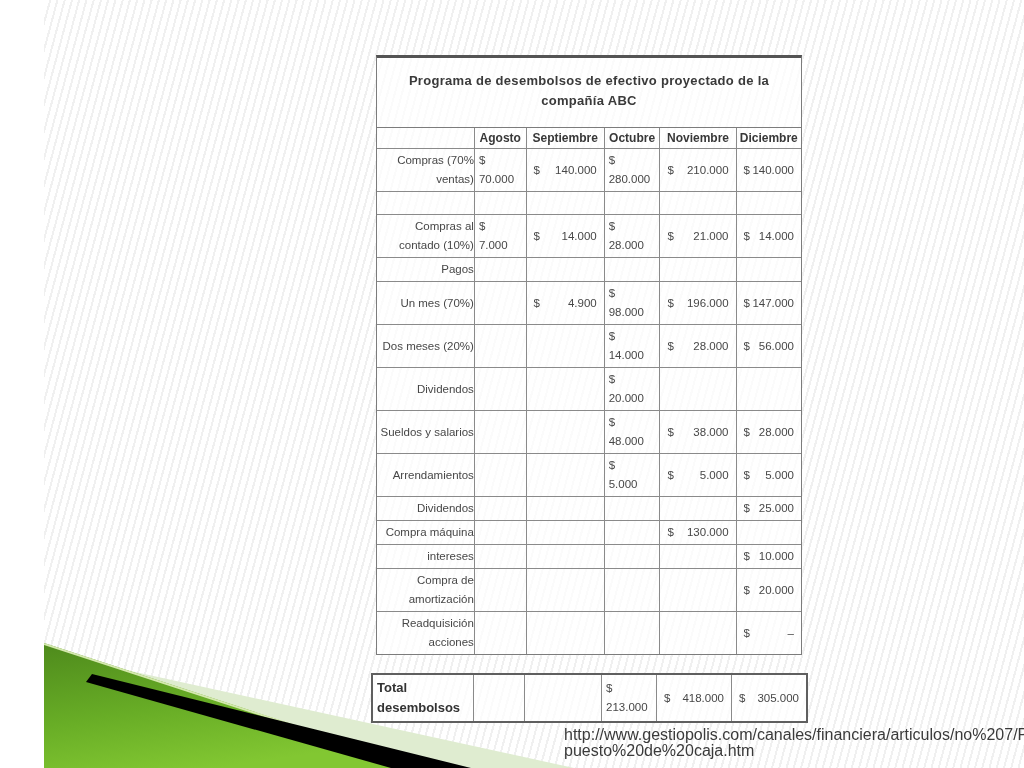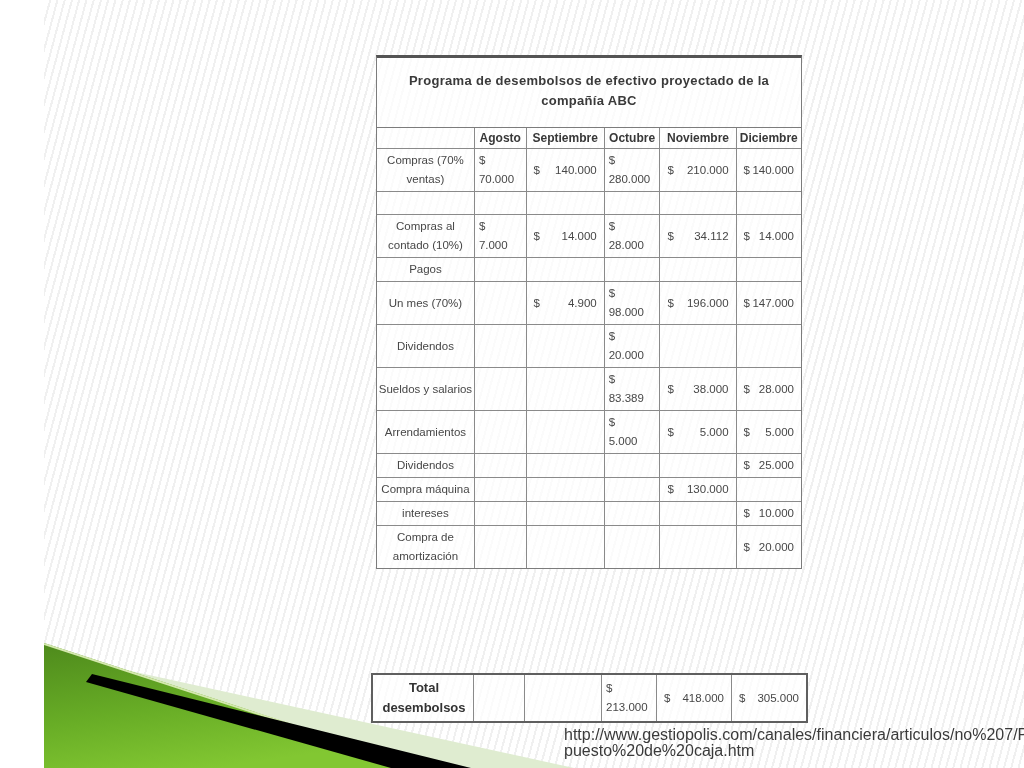--- a/index.html
+++ b/index.html
@@ -18,36 +18,36 @@
   }
   .ttitle{
     height:70px;box-sizing:border-box;border-bottom:1px solid #7c7c7c;
     text-align:center;font-weight:bold;font-size:13px;line-height:20px;
     padding-top:13px;color:#3a3a3a;letter-spacing:0.3px;
   }
   .ptable{width:100%;border-collapse:collapse;border-style:hidden;table-layout:fixed;color:#474747;}
   .ptable th,.ptable td{border:1px solid #8a8a8a;padding:2px 0;vertical-align:middle;height:18px;box-sizing:content-box;}
   .ptable th{font-size:12px;color:#383838;font-weight:bold;text-align:center;padding:1px 0;}
   .c0{width:96px;} .c1{width:51px;} .c2{width:77px;} .c3{width:55px;} .c4{width:75px;} .c5{width:64px;}
-  .lbl{font-size:11.5px;line-height:19px;padding:2px 2px 2px 4px;text-align:center;}
+  .lbl{font-size:11.5px;line-height:19px;padding:2px 2px 2px 4px;text-align:right;}
   .val{font-size:11.5px;line-height:19px;}
   .cellflex{display:flex;justify-content:space-between;align-items:baseline;padding:0 7px;}
   .narrow .cellflex{display:block;padding:0 4px;}
   .narrow .cur,.narrow .num{display:block;}
   
   .totalbox{
     position:absolute;left:327px;top:673px;width:437px;box-sizing:border-box;
     border:2px solid #5f5f5f;display:grid;
     grid-template-columns:100px 51px 77px 55px 75px 1fr;
     background:rgba(255,255,255,0.72);color:#474747;
   }
   .totalbox > div{border-left:1px solid #8a8a8a;min-height:19px;padding:2px 0;display:flex;align-items:center;box-sizing:border-box;}
   .totalbox > div:first-child{border-left:none;}
   .totalbox .cellflex{flex:1;}
-  .tlbl{font-weight:bold;font-size:13px;line-height:20px;padding:3px 2px 3px 4px !important;color:#333;text-align:center;}
+  .tlbl{font-weight:bold;font-size:13px;line-height:20px;padding:3px 2px 3px 4px !important;color:#333;}
   .totalbox .val{font-size:11.5px;line-height:19px;}
   
   .srcurl{
     position:absolute;left:520px;top:727px;width:498px;
     font-size:16px;line-height:16px;color:#3a3a3a;
     overflow-wrap:anywhere;word-break:break-all;
   }
   
   .deco{position:absolute;left:0;bottom:0;display:block;}
 </style>
@@ -145,21 +145,21 @@
             </td>
             <td class="val narrow">
               <div class="cellflex">
                 <span class="cur">$</span>
                 <span class="num">28.000</span>
               </div>
             </td>
             <td class="val">
               <div class="cellflex">
                 <span class="cur">$</span>
-                <span class="num">34.112</span>
+                <span class="num">21.000</span>
               </div>
             </td>
             <td class="val">
               <div class="cellflex">
                 <span class="cur">$</span>
                 <span class="num">14.000</span>
               </div>
             </td>
           </tr>
           <tr>
@@ -204,20 +204,47 @@
               </div>
             </td>
             <td class="val">
               <div class="cellflex">
                 <span class="cur">$</span>
                 <span class="num">147.000</span>
               </div>
             </td>
           </tr>
           <tr>
+            <td class="lbl">Dos meses (20%)</td>
+            <td class="val narrow">
+              <div class="cellflex"></div>
+            </td>
+            <td class="val">
+              <div class="cellflex"></div>
+            </td>
+            <td class="val narrow">
+              <div class="cellflex">
+                <span class="cur">$</span>
+                <span class="num">14.000</span>
+              </div>
+            </td>
+            <td class="val">
+              <div class="cellflex">
+                <span class="cur">$</span>
+                <span class="num">28.000</span>
+              </div>
+            </td>
+            <td class="val">
+              <div class="cellflex">
+                <span class="cur">$</span>
+                <span class="num">56.000</span>
+              </div>
+            </td>
+          </tr>
+          <tr>
             <td class="lbl">Dividendos</td>
             <td class="val narrow">
               <div class="cellflex"></div>
             </td>
             <td class="val">
               <div class="cellflex"></div>
             </td>
             <td class="val narrow">
               <div class="cellflex">
                 <span class="cur">$</span>
@@ -235,21 +262,21 @@
             <td class="lbl">Sueldos y salarios</td>
             <td class="val narrow">
               <div class="cellflex"></div>
             </td>
             <td class="val">
               <div class="cellflex"></div>
             </td>
             <td class="val narrow">
               <div class="cellflex">
                 <span class="cur">$</span>
-                <span class="num">83.389</span>
+                <span class="num">48.000</span>
               </div>
             </td>
             <td class="val">
               <div class="cellflex">
                 <span class="cur">$</span>
                 <span class="num">38.000</span>
               </div>
             </td>
             <td class="val">
               <div class="cellflex">
@@ -359,20 +386,41 @@
             <td class="val narrow">
               <div class="cellflex"></div>
             </td>
             <td class="val">
               <div class="cellflex"></div>
             </td>
             <td class="val">
               <div class="cellflex">
                 <span class="cur">$</span>
                 <span class="num">20.000</span>
+              </div>
+            </td>
+          </tr>
+          <tr>
+            <td class="lbl">Readquisición acciones</td>
+            <td class="val narrow">
+              <div class="cellflex"></div>
+            </td>
+            <td class="val">
+              <div class="cellflex"></div>
+            </td>
+            <td class="val narrow">
+              <div class="cellflex"></div>
+            </td>
+            <td class="val">
+              <div class="cellflex"></div>
+            </td>
+            <td class="val">
+              <div class="cellflex">
+                <span class="cur">$</span>
+                <span class="num">–</span>
               </div>
             </td>
           </tr>
         </tbody>
     </table>
   </div>
 
   <div class="totalbox">
       <div class="tlbl">Total desembolsos</div>
       <div class="val narrow">

